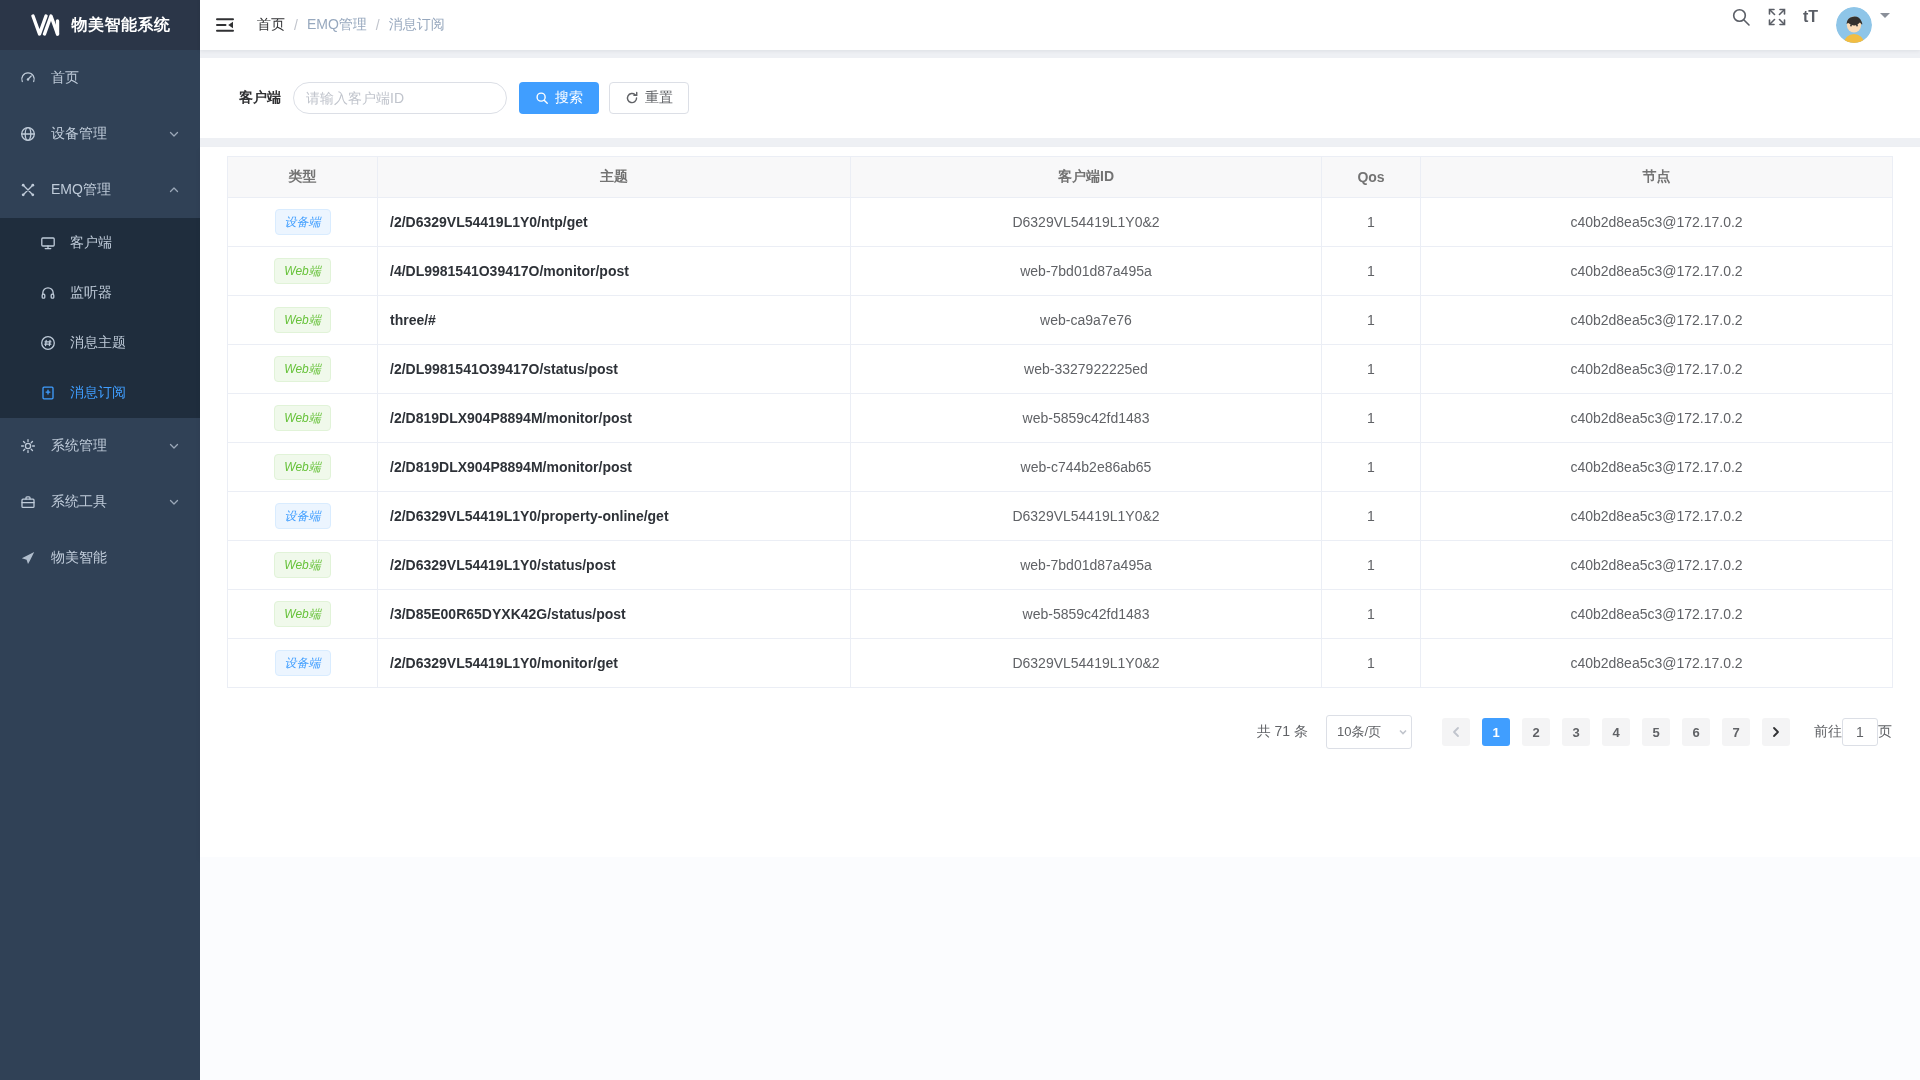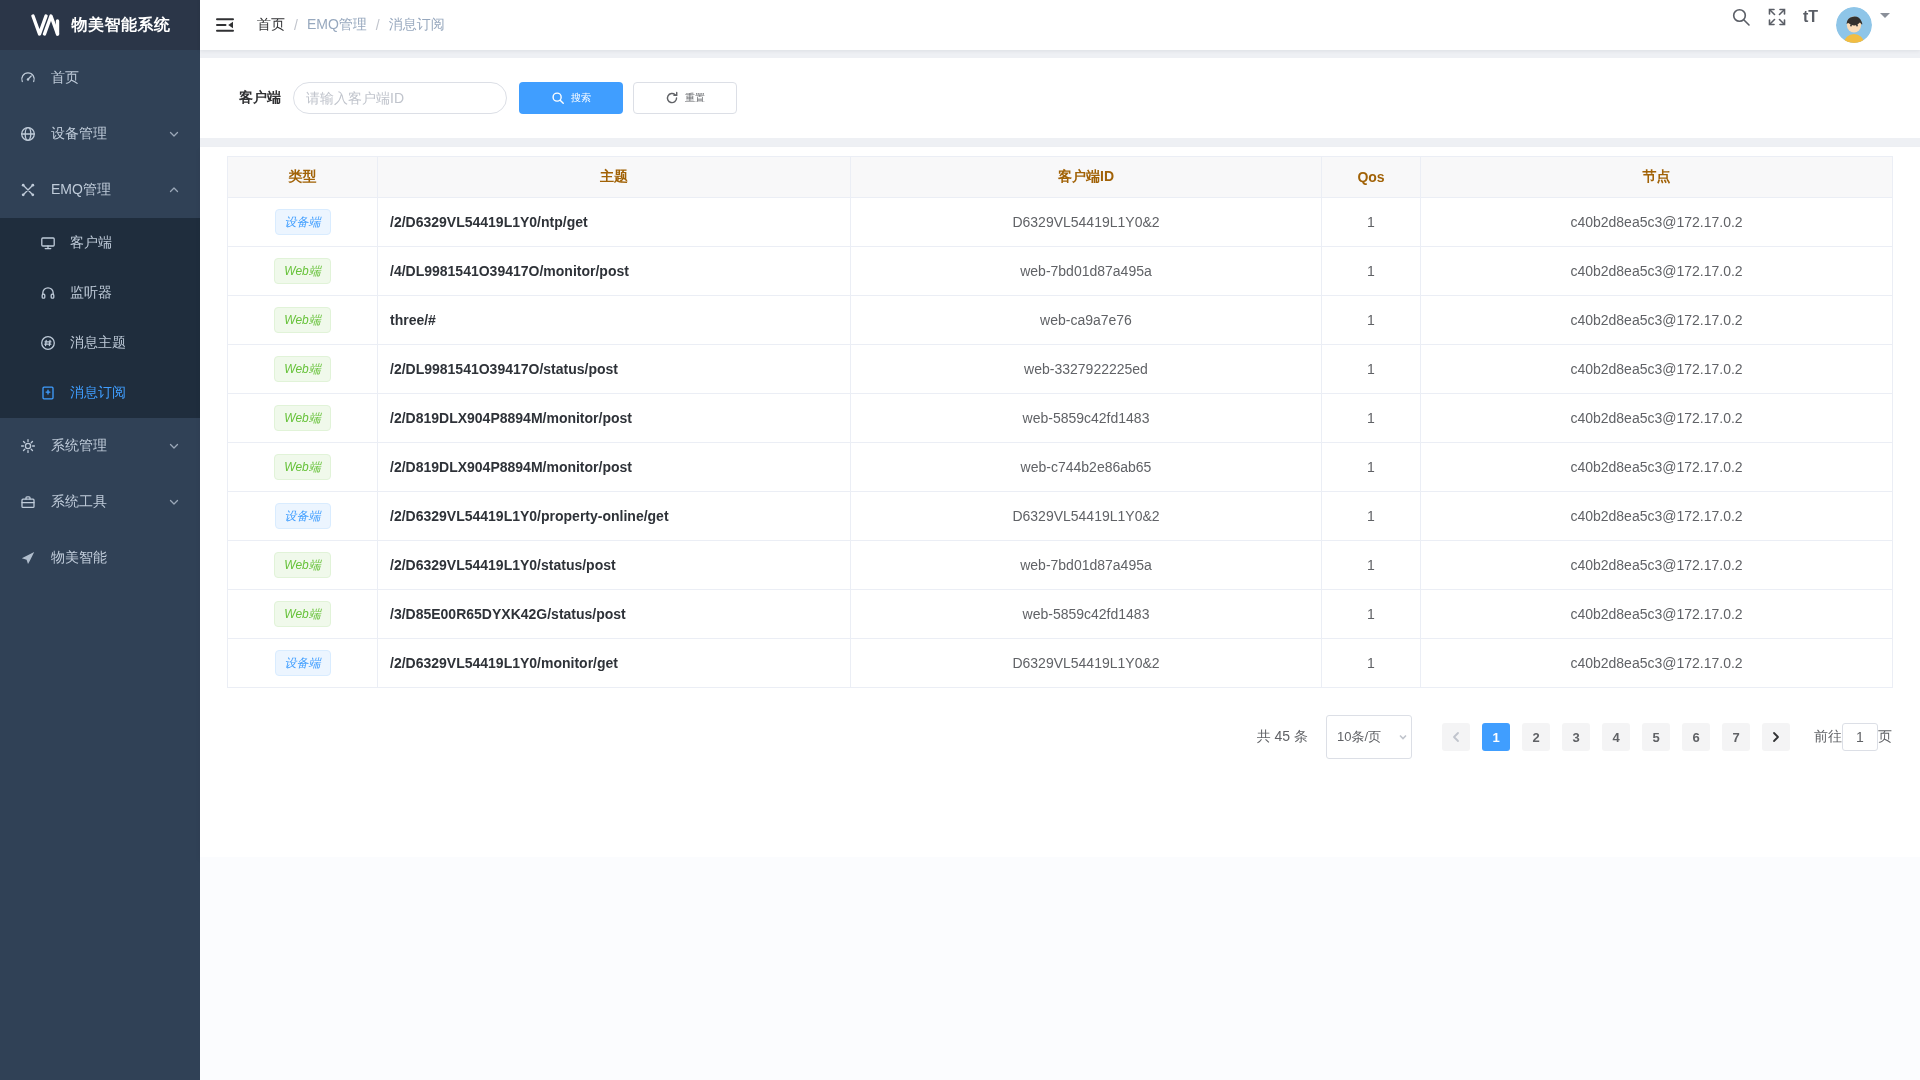--- a/index.html
+++ b/index.html
@@ -42,44 +42,44 @@
 
   
   .search-card { background:#fff; height:80px; padding:24px 0 0 39px; display:flex; align-items:center; gap:0; }
   .search-card { padding-top:0; }
   .search-inner { display:flex; align-items:center; height:80px; }
   .f-label { font-weight:bold; color:#303133; margin-right:12px; }
   .f-input { width:214px; height:32px; border:1px solid #dcdfe6; border-radius:16px; padding:12px 12px;
              font-size:14px; color:#606266; outline:none; }
   .f-input::placeholder { color:#c0c4cc; }
   .btn { height:32px; border-radius:4px; display:inline-flex; align-items:center; gap:6px;
-         font-size:10px; padding:0 31px; cursor:pointer; border:1px solid transparent; }
+         font-size:14px; padding:0 15px; cursor:pointer; border:1px solid transparent; }
   .btn svg { stroke:currentColor; fill:none; stroke-width:1.6; stroke-linecap:round; }
   .btn-primary { background:#409eff; color:#fff; margin-left:12px; }
   .btn-plain { background:#fff; color:#606266; border-color:#dcdfe6; margin-left:10px; }
 
   
   .table-card { background:#fff; height:710px; padding:9px 28px 0 27px;
                 box-shadow:0 3px 6px rgba(0,0,0,.05); }
   table { width:1665px; border-collapse:collapse; table-layout:fixed; }
   th, td { border:1px solid #ebeef5; text-align:center; font-size:14px; }
-  th { background:#f8f8f9; color:#a16207; font-weight:bold; height:41px; }
+  th { background:#f8f8f9; color:#737373; font-weight:bold; height:41px; }
   td { height:49px; color:#606266; background:#fff; }
   td.topic { text-align:left; padding-left:12px; font-weight:bold; color:#2e3238; }
   col.c-type { width:150px; } col.c-topic { width:473px; } col.c-client { width:471px; }
   col.c-qos { width:99px; } col.c-node { width:472px; }
   .tag { display:inline-block; min-width:42px; padding:0 9px; height:26px; line-height:24px;
          border:1px solid transparent; border-radius:4px; font-size:12px;font-style:italic; }
   .tag-device { background:#ecf5ff; border-color:#d9ecff; color:#409eff; }
   .tag-web { background:#f0f9eb; border-color:#e1f3d8; color:#67c23a; }
 
   
   .pagination { margin-top:27px; display:flex; align-items:center; justify-content:flex-end; color:#606266; }
   .pg-total { margin-right:18px; }
-  .pg-select { width:86px; height:44px; border:1px solid #dcdfe6; border-radius:3px; display:flex;
+  .pg-select { width:86px; height:34px; border:1px solid #dcdfe6; border-radius:3px; display:flex;
                align-items:center; justify-content:space-between; padding:0 3px 0 10px; font-size:13px;
                color:#606266; cursor:pointer; margin-right:24px; background:#fff; }
   .pg-select svg { stroke:#c0c4cc; fill:none; stroke-width:1.6; }
   .pg-btn { min-width:28px; height:28px; border-radius:3px; background:#f4f4f5; color:#606266;
             display:inline-flex; align-items:center; justify-content:center; font-size:13px; font-weight:600;
             margin:0 6px; cursor:pointer; }
   .pg-btn.active { background:#409eff; color:#fff; }
   .pg-btn.arrow svg { stroke:#303133; fill:none; stroke-width:1.8; stroke-linecap:round; stroke-linejoin:round; }
   .pg-btn.disabled svg { stroke:#c0c4cc; }
   .pg-goto { display:flex; align-items:center; margin-left:18px; gap:0; }
@@ -357,21 +357,21 @@
             <td><span class="tag tag-device">设备端</span></td>
             <td class="topic">/2/D6329VL54419L1Y0/monitor/get</td>
             <td>D6329VL54419L1Y0&amp;2</td>
             <td>1</td>
             <td>c40b2d8ea5c3@172.17.0.2</td>
           </tr>
         </tbody>
       </table>
 
       <div class="pagination">
-        <span class="pg-total">共 45 条</span>
+        <span class="pg-total">共 71 条</span>
         <div class="pg-select">
           <span>10条/页</span>
           <svg width="10" height="10" viewBox="0 0 10 10">
               <polyline points="2,3.5 5,6.5 8,3.5"></polyline>
             </svg>
         </div>
         <div class="pg-btn arrow disabled">
           <svg width="10" height="12" viewBox="0 0 10 12">
               <polyline points="7,2 3,6 7,10"></polyline>
             </svg>

